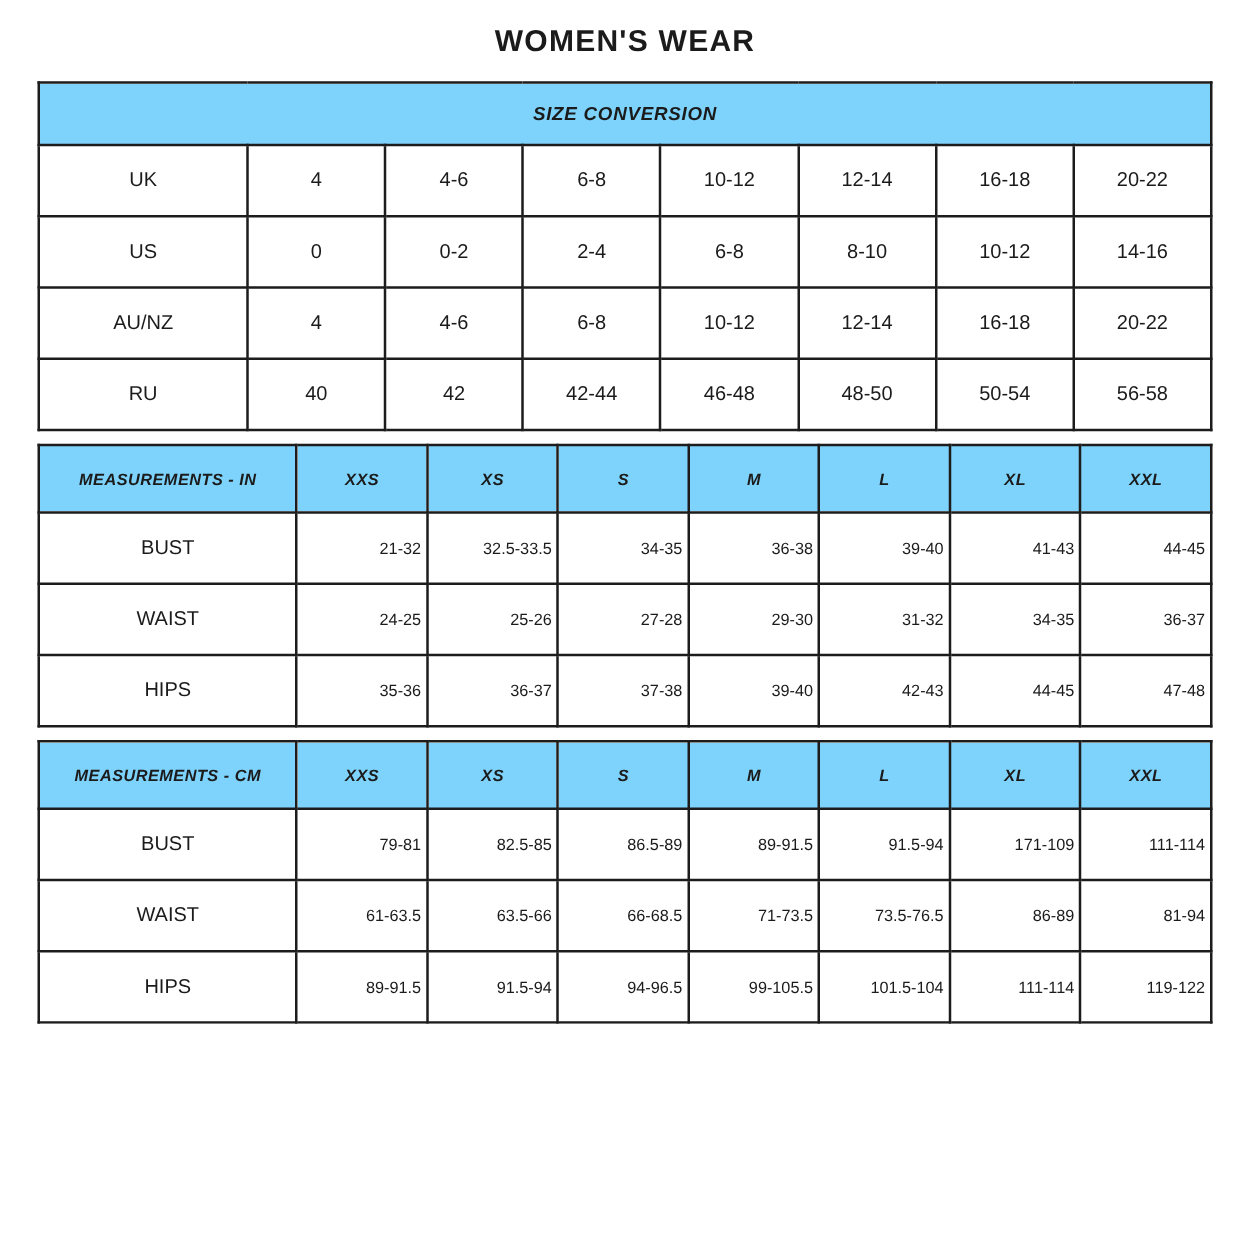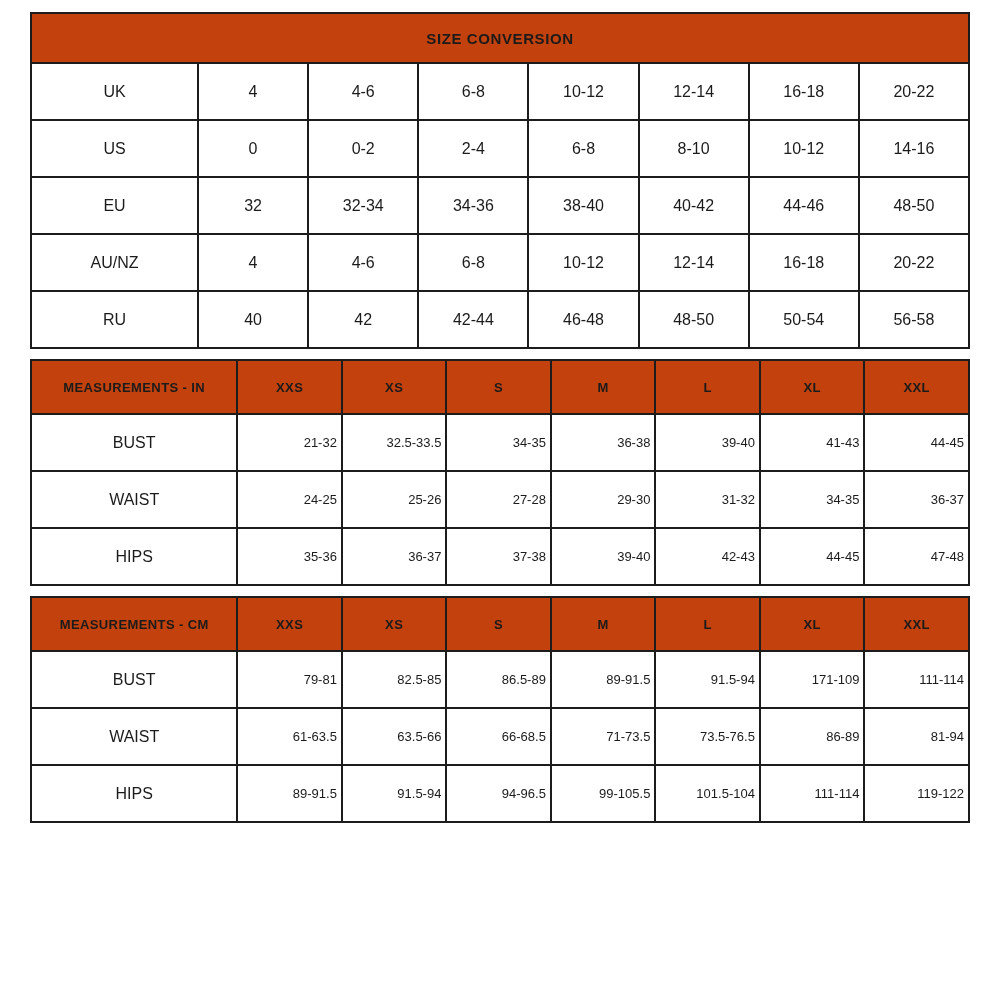--- a/index.html
+++ b/index.html
@@ -28,21 +28,22 @@
   }
   td {
     border: 2px solid #1c1c1c;
     text-align: center;
     vertical-align: middle;
     padding: 0 4px;
     overflow: hidden;
     white-space: nowrap;
   }
   .gray {
-    background: #c2410c;
+    background: #7dd3fc;
+    font-style: italic;
   }
   
   .t-conv .caption-cell {
     height: 48px;
     font-weight: 700;
     font-size: 15px;
     letter-spacing: 0.6px;
   }
   .t-conv td {
     height: 55px;
@@ -67,20 +68,21 @@
   .t-meas .val {
     font-size: 13px;
     text-align: right;
   }
 </style>
 </head>
 <body>
 
 <div class="page">
 
+  <div class="page-title">WOMEN'S WEAR</div>
 
   <table class="t-conv">
     <colgroup>
       <col style="width:17.8%">
       <col style="width:11.74%">
         <col style="width:11.74%">
         <col style="width:11.74%">
         <col style="width:11.74%">
       <col style="width:11.74%">
         <col style="width:11.74%">
@@ -104,30 +106,20 @@
         <td class="row-label">US</td>
         <td>0</td>
         <td>0-2</td>
         <td>2-4</td>
         <td>6-8</td>
         <td>8-10</td>
         <td>10-12</td>
         <td>14-16</td>
       </tr>
       <tr>
-        <td class="row-label">EU</td>
-        <td>32</td>
-        <td>32-34</td>
-        <td>34-36</td>
-        <td>38-40</td>
-        <td>40-42</td>
-        <td>44-46</td>
-        <td>48-50</td>
-      </tr>
-      <tr>
         <td class="row-label">AU/NZ</td>
         <td>4</td>
         <td>4-6</td>
         <td>6-8</td>
         <td>10-12</td>
         <td>12-14</td>
         <td>16-18</td>
         <td>20-22</td>
       </tr>
       <tr>

